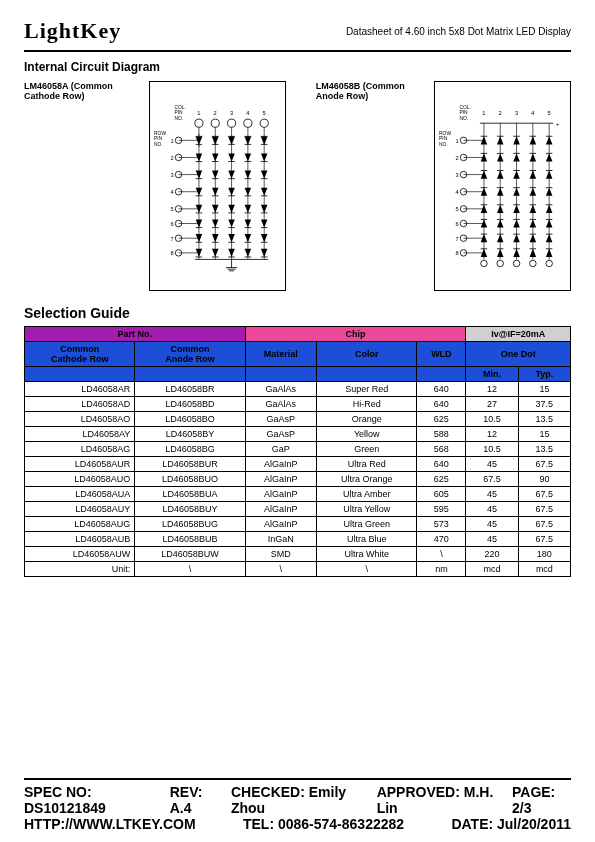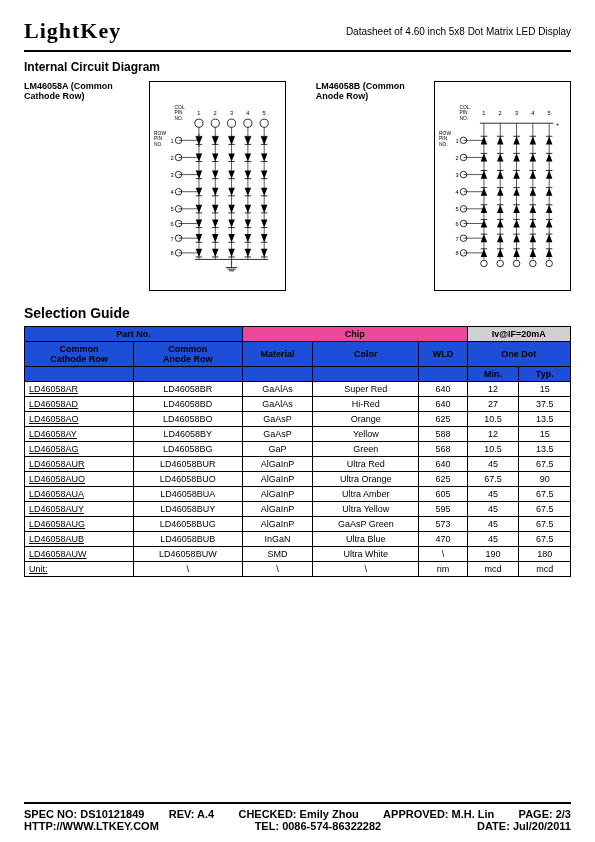--- a/index.html
+++ b/index.html
@@ -88,39 +88,38 @@
     table th, table td {
       border: 1px solid #000;
       padding: 2px 4px;
       text-align: center;
     }
     table th {
       background: #1d4ed8;
       font-weight: bold;
     }
     .th-partno {
-      background: #1d4ed8;
+      background: #a21caf;
     }
     .th-chip {
       background: #ec4899;
     }
     .th-iv {
       background: #d0d0d0;
     }
     td.left-align {
-      text-align: left;
-      text-decoration: underline;
+      text-align: right;
     }
 
     
     .footer {
       margin-top: auto;
       border-top: 2px solid #000;
       padding-top: 4px;
-      font-size: 11px;
+      font-size: 14px;
     }
     .footer-row {
       display: flex;
       gap: 10px;
       justify-content: space-between;
     }
     .footer-row span {
       font-weight: bold;
     }
   </style>
@@ -710,41 +709,41 @@
           <td>AlGaInP</td>
           <td>Ultra Yellow</td>
           <td>595</td>
           <td>45</td>
           <td>67.5</td>
         </tr>
         <tr>
           <td class="left-align">LD46058AUG</td>
           <td>LD46058BUG</td>
           <td>AlGaInP</td>
-          <td>GaAsP Green</td>
+          <td>Ultra Green</td>
           <td>573</td>
           <td>45</td>
           <td>67.5</td>
         </tr>
         <tr>
           <td class="left-align">LD46058AUB</td>
           <td>LD46058BUB</td>
           <td>InGaN</td>
           <td>Ultra Blue</td>
           <td>470</td>
           <td>45</td>
           <td>67.5</td>
         </tr>
         <tr>
           <td class="left-align">LD46058AUW</td>
           <td>LD46058BUW</td>
           <td>SMD</td>
           <td>Ultra White</td>
           <td>\</td>
-          <td>190</td>
+          <td>220</td>
           <td>180</td>
         </tr>
         <tr>
           <td class="left-align">Unit:</td>
           <td>\</td>
           <td>\</td>
           <td>\</td>
           <td>nm</td>
           <td>mcd</td>
           <td>mcd</td>

